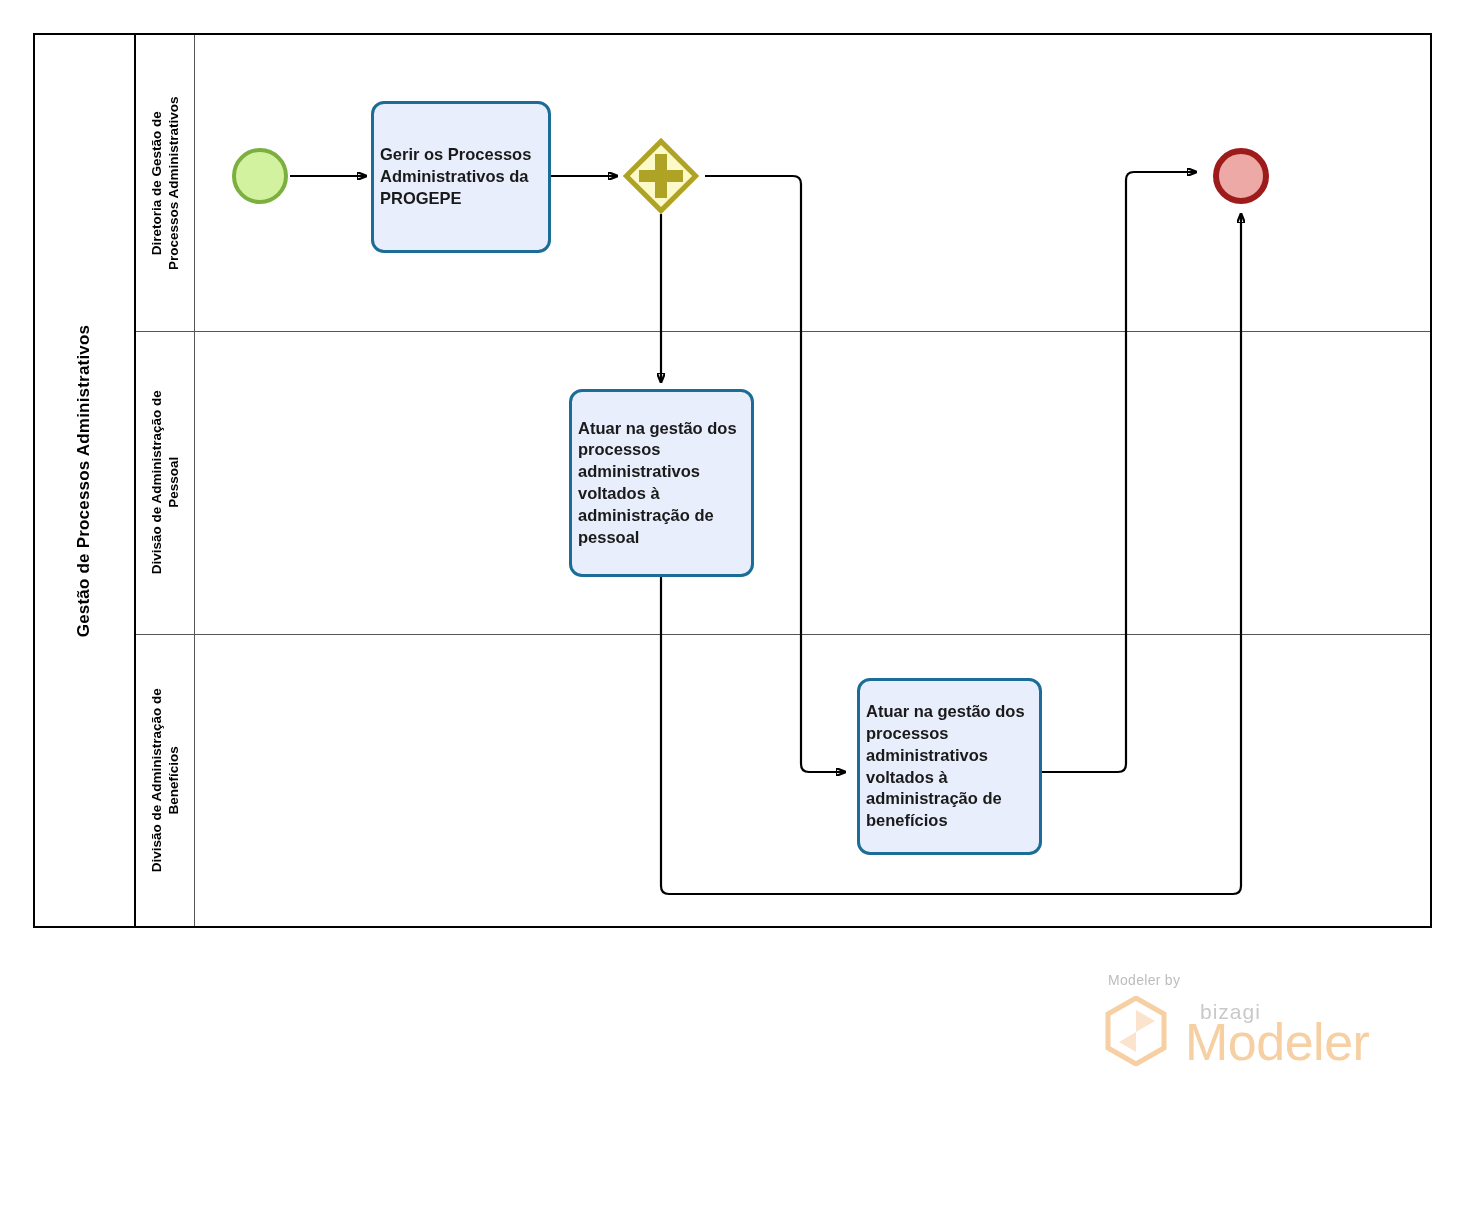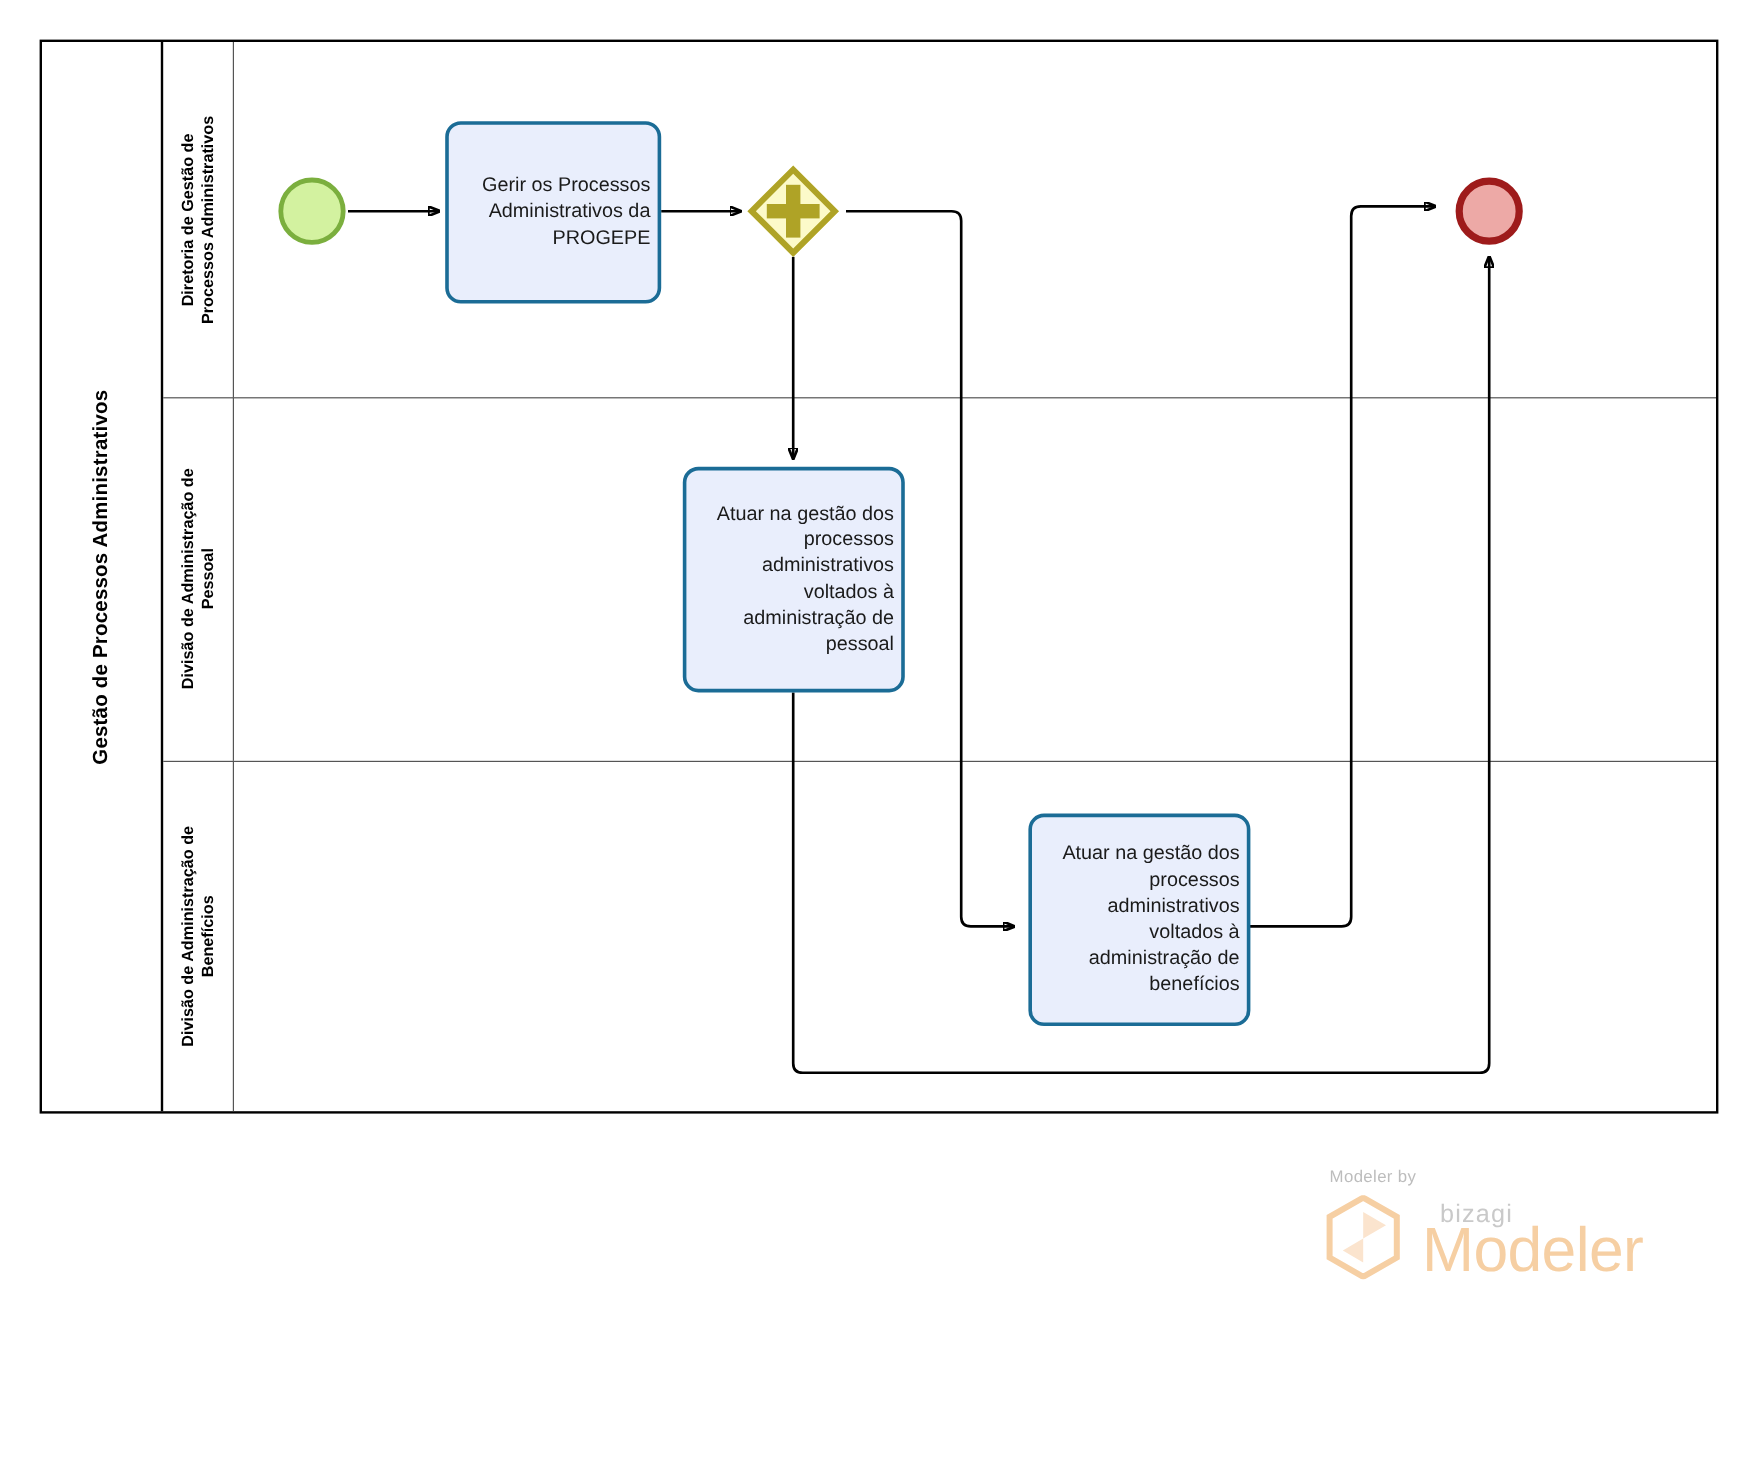--- a/index.html
+++ b/index.html
@@ -117,25 +117,26 @@
 
   .task {
     position: absolute;
     background: #E9EEFC;
     border: 3.5px solid #1B6C96;
     border-radius: 13px;
     box-sizing: border-box;
     display: flex;
     align-items: center;
     justify-content: center;
-    text-align: right;
+    text-align: left;
     color: #1a1a1a;
     font-size: 16.5px;
     line-height: 1.32;
     padding: 4px 6px;
+    font-weight: bold;
   }
 
   .gateway {
     position: absolute;
     width: 76px;
     height: 76px;
   }
   .gateway .diamond {
     position: absolute;
     left: 50%;

